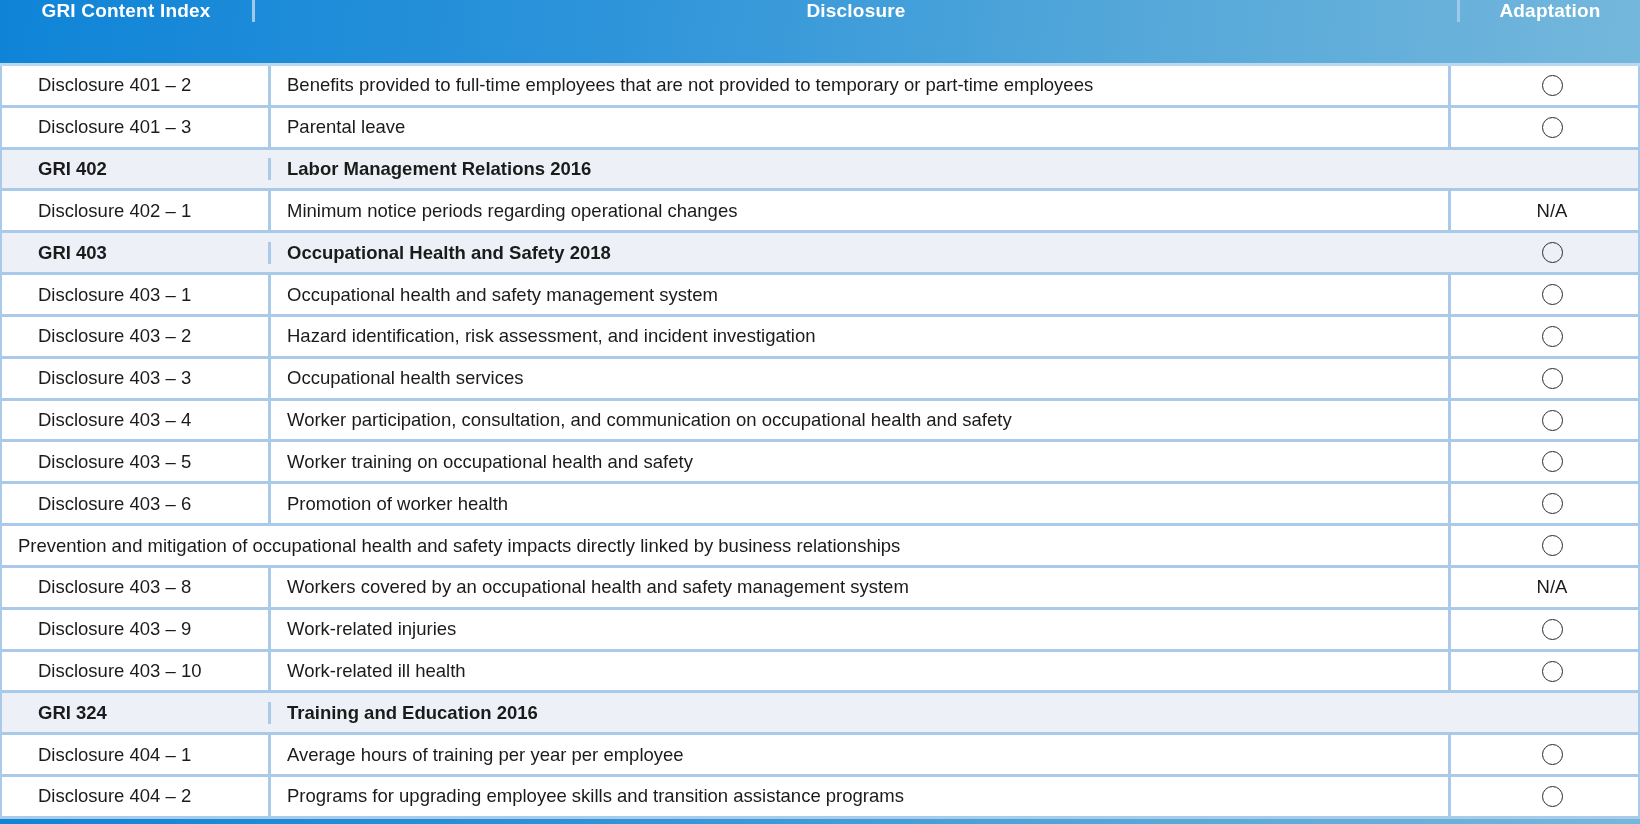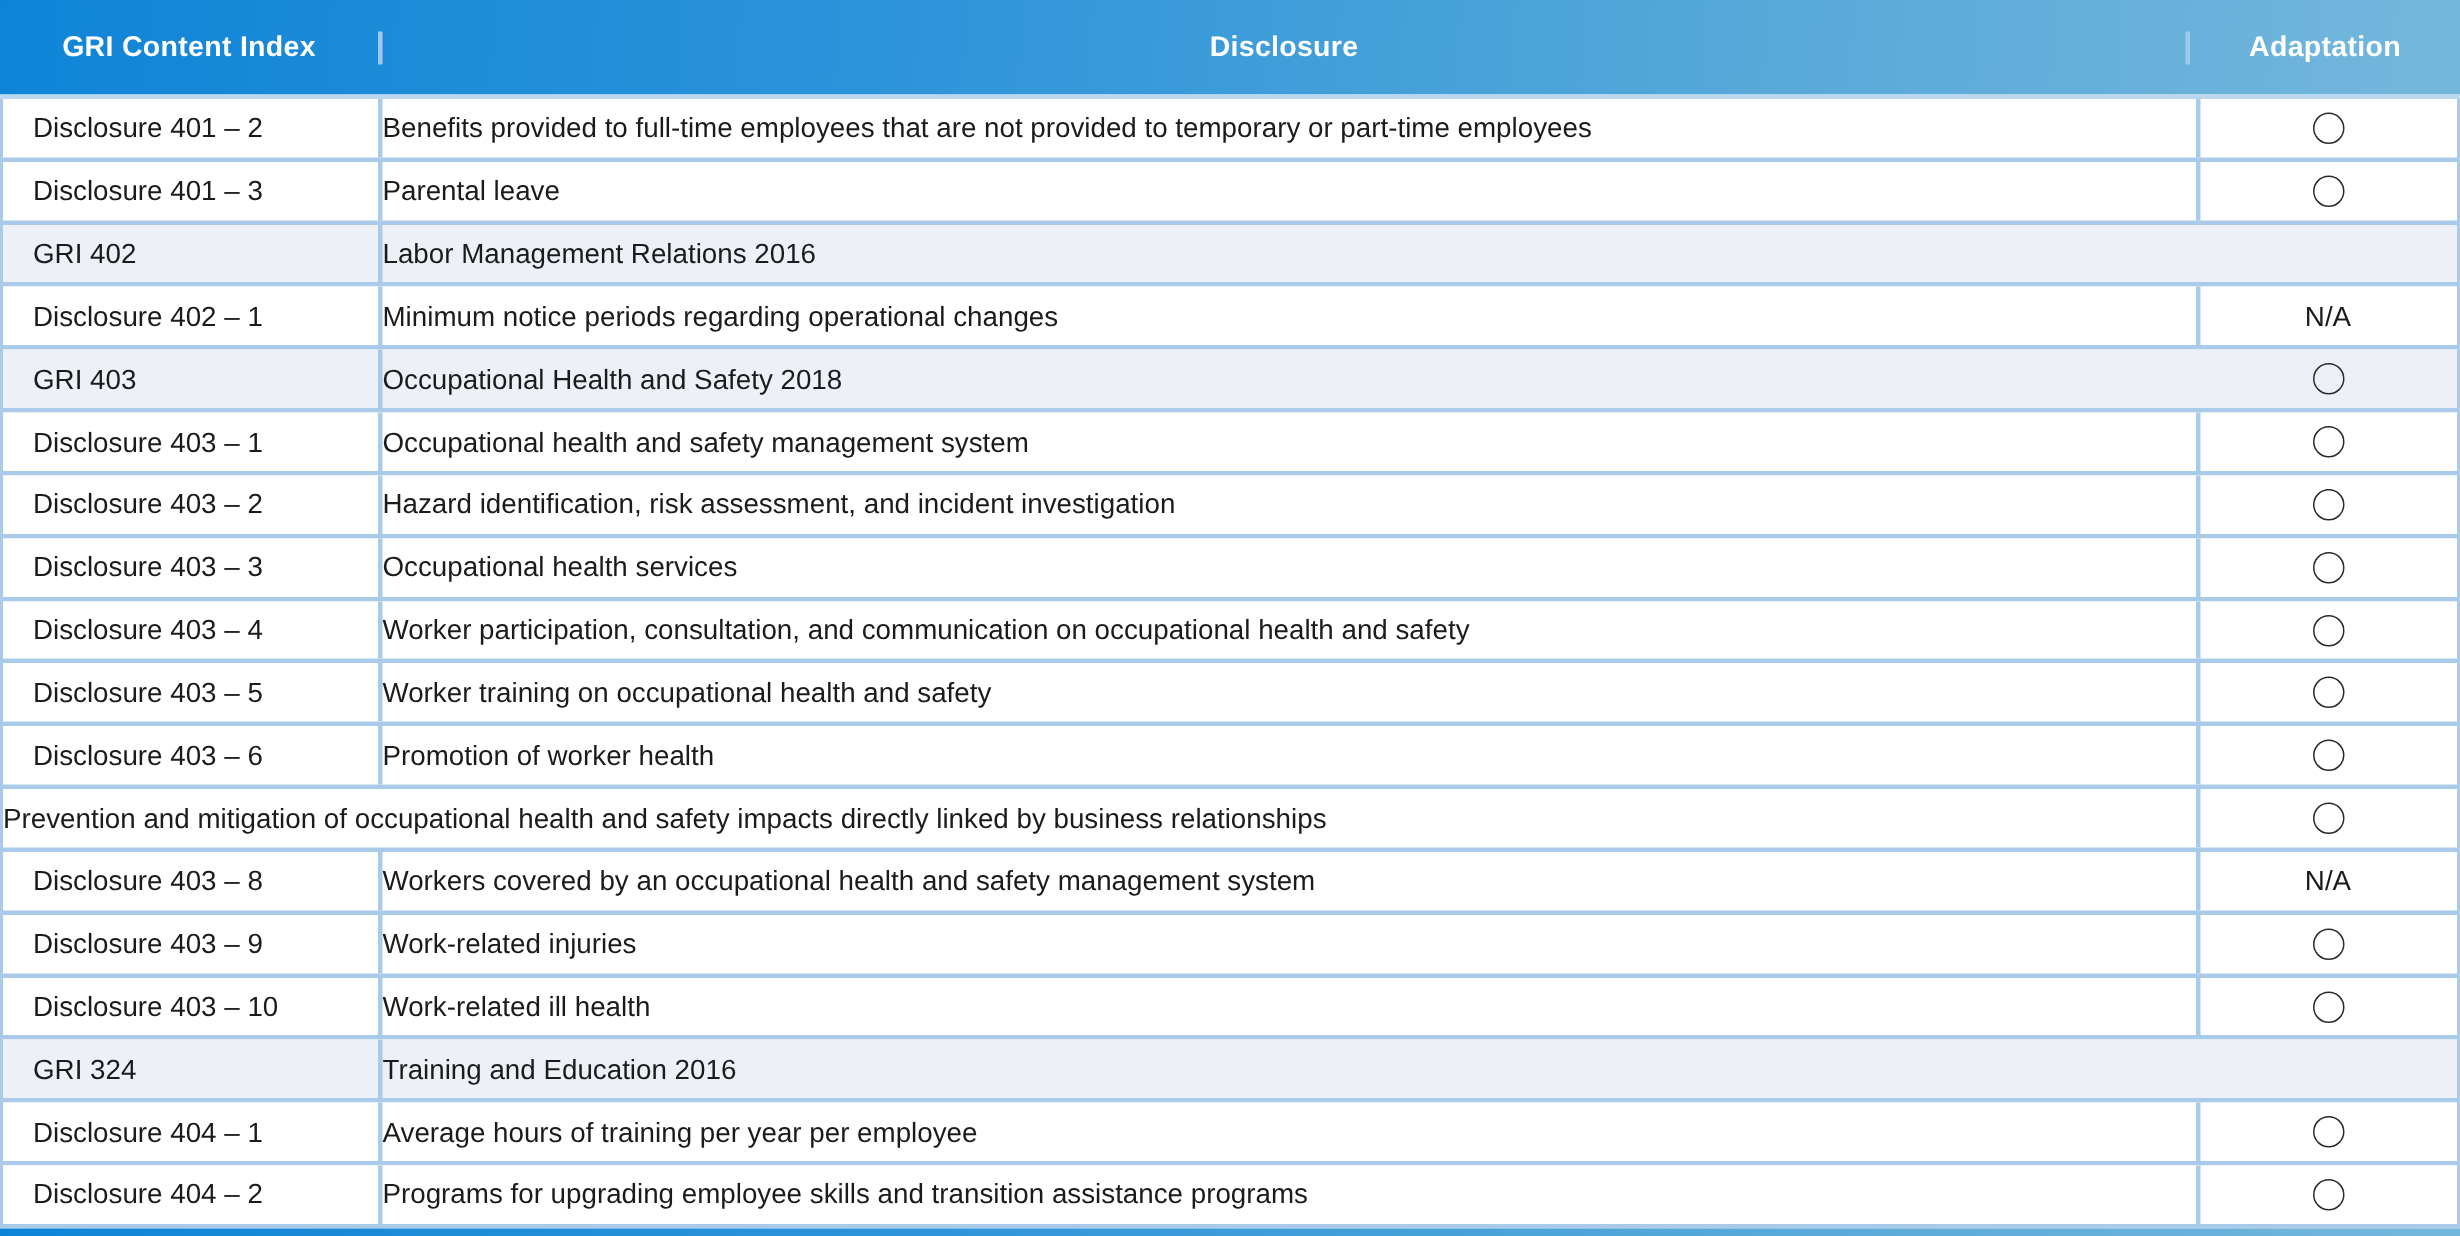--- a/index.html
+++ b/index.html
@@ -10,21 +10,21 @@
   *{box-sizing:border-box;margin:0;padding:0;}
   html,body{background:#fff;}
   body{font-family:"Liberation Sans", sans-serif;color:var(--text);}
   .page{
     width:1640px;height:824px;
     display:flex;flex-direction:column;
     overflow:hidden;background:#fff;
   }
   .thead{
     height:66px;flex:0 0 66px;
-    display:flex;align-items:center;
+    display:flex;align-items:flex-start;
     background:linear-gradient(95deg,#0f84d7 0%,#2b93da 35%,#55a8d9 70%,#74b7dc 100%);
     border-bottom:3px solid #bcd8ef;
   }
   .th{
     display:flex;align-items:center;justify-content:center;
     color:#fff;font-weight:bold;font-size:19px;letter-spacing:0.2px;
   }
   .th.col-index{width:255px;border-right:3px solid #9fc9ec;}
   .th.col-disclosure{flex:1;border-right:3px solid #9fc9ec;}
   .th.col-adaptation{width:180px;}
@@ -32,22 +32,22 @@
     flex:1;display:flex;flex-direction:column;
     border-left:2px solid var(--line);
     border-right:2px solid var(--line);
     background:#fff;
   }
   .row{
     flex:1;display:flex;align-items:stretch;
     border-bottom:3px solid var(--line);
     background:#fff;
   }
-  .row.section{background:var(--section-bg);font-weight:normal;}
-  .cell{display:flex;align-items:center;font-size:18.5px;}
+  .row.section{background:var(--section-bg);font-weight:bold;align-items:center;}
+  .cell{display:flex;align-items:center;font-size:18.5px;margin-left:16px;}
   .cell.col-index{width:253px;padding-left:20px;border-right:3px solid var(--line);}
   .cell.col-disclosure{flex:1;border-right:3px solid var(--line);}
   .row.section .cell.col-disclosure{border-right:none;}
   .cell.col-adaptation{width:171px;justify-content:center;padding-right:1px;}
   .circle{
     width:21px;height:21px;border:1.5px solid #2a2a2a;border-radius:50%;
     display:inline-block;background:transparent;
   }
   .bottom-strip{
     height:5px;flex:0 0 5px;

